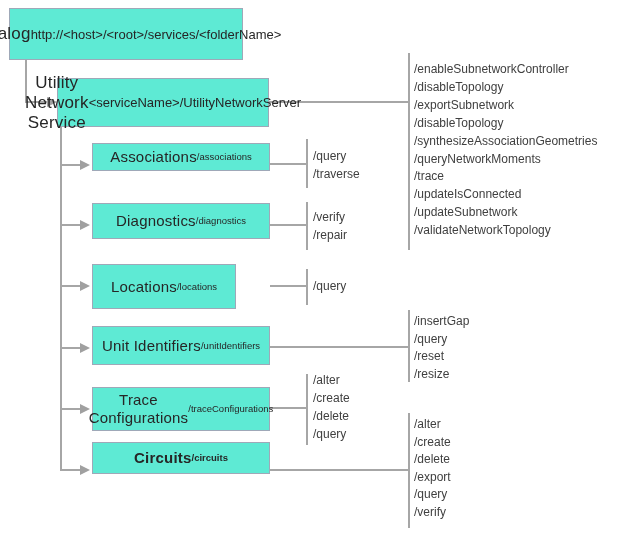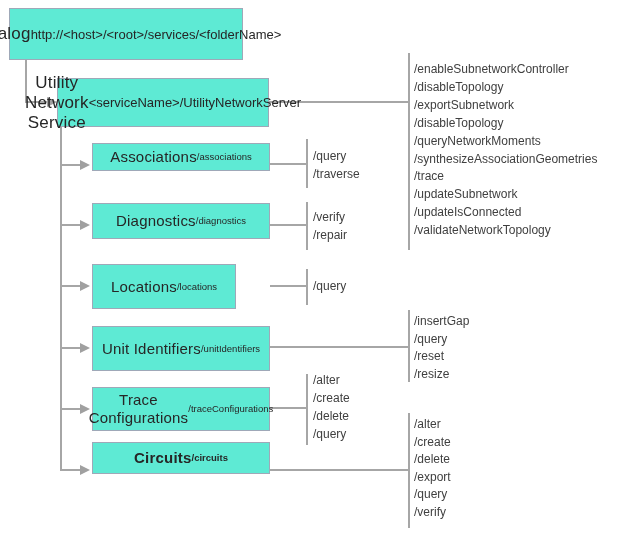--- a/index.html
+++ b/index.html
@@ -105,45 +105,45 @@
   <div class="box small" style="left:92px;top:203px;width:178px;height:36px;">
     <div class="title">Diagnostics</div>
     <div class="subtitle">/diagnostics</div>
   </div>
 
   <div class="box small" style="left:92px;top:264px;width:144px;height:45px;">
     <div class="title">Locations</div>
     <div class="subtitle">/locations</div>
   </div>
 
-  <div class="box small" style="left:92px;top:326px;width:178px;height:45px;">
+  <div class="box small" style="left:92px;top:326px;width:178px;height:39px;">
     <div class="title">Unit Identifiers</div>
     <div class="subtitle">/unitIdentifiers</div>
   </div>
 
   <div class="box small" style="left:92px;top:387px;width:178px;height:44px;">
     <div class="title">Trace Configurations</div>
     <div class="subtitle">/traceConfigurations</div>
   </div>
 
   <div class="box small" style="left:92px;top:442px;width:178px;height:32px;font-weight:bold;">
     <div class="title">Circuits</div>
     <div class="subtitle">/circuits</div>
   </div>
 
   <div class="ops svc" style="left:414px;top:61px;">
     <div>/enableSubnetworkController</div>
     <div>/disableTopology</div>
     <div>/exportSubnetwork</div>
     <div>/disableTopology</div>
+    <div>/synthesizeAssociationGeometries</div>
     <div>/queryNetworkMoments</div>
-    <div>/synthesizeAssociationGeometries</div>
     <div>/trace</div>
+    <div>/updateIsConnected</div>
     <div>/updateSubnetwork</div>
-    <div>/updateIsConnected</div>
     <div>/validateNetworkTopology</div>
   </div>
 
   <div class="ops" style="left:313px;top:148px;">
     <div>/query</div>
     <div>/traverse</div>
   </div>
 
   <div class="ops" style="left:313px;top:209px;">
     <div>/verify</div>

